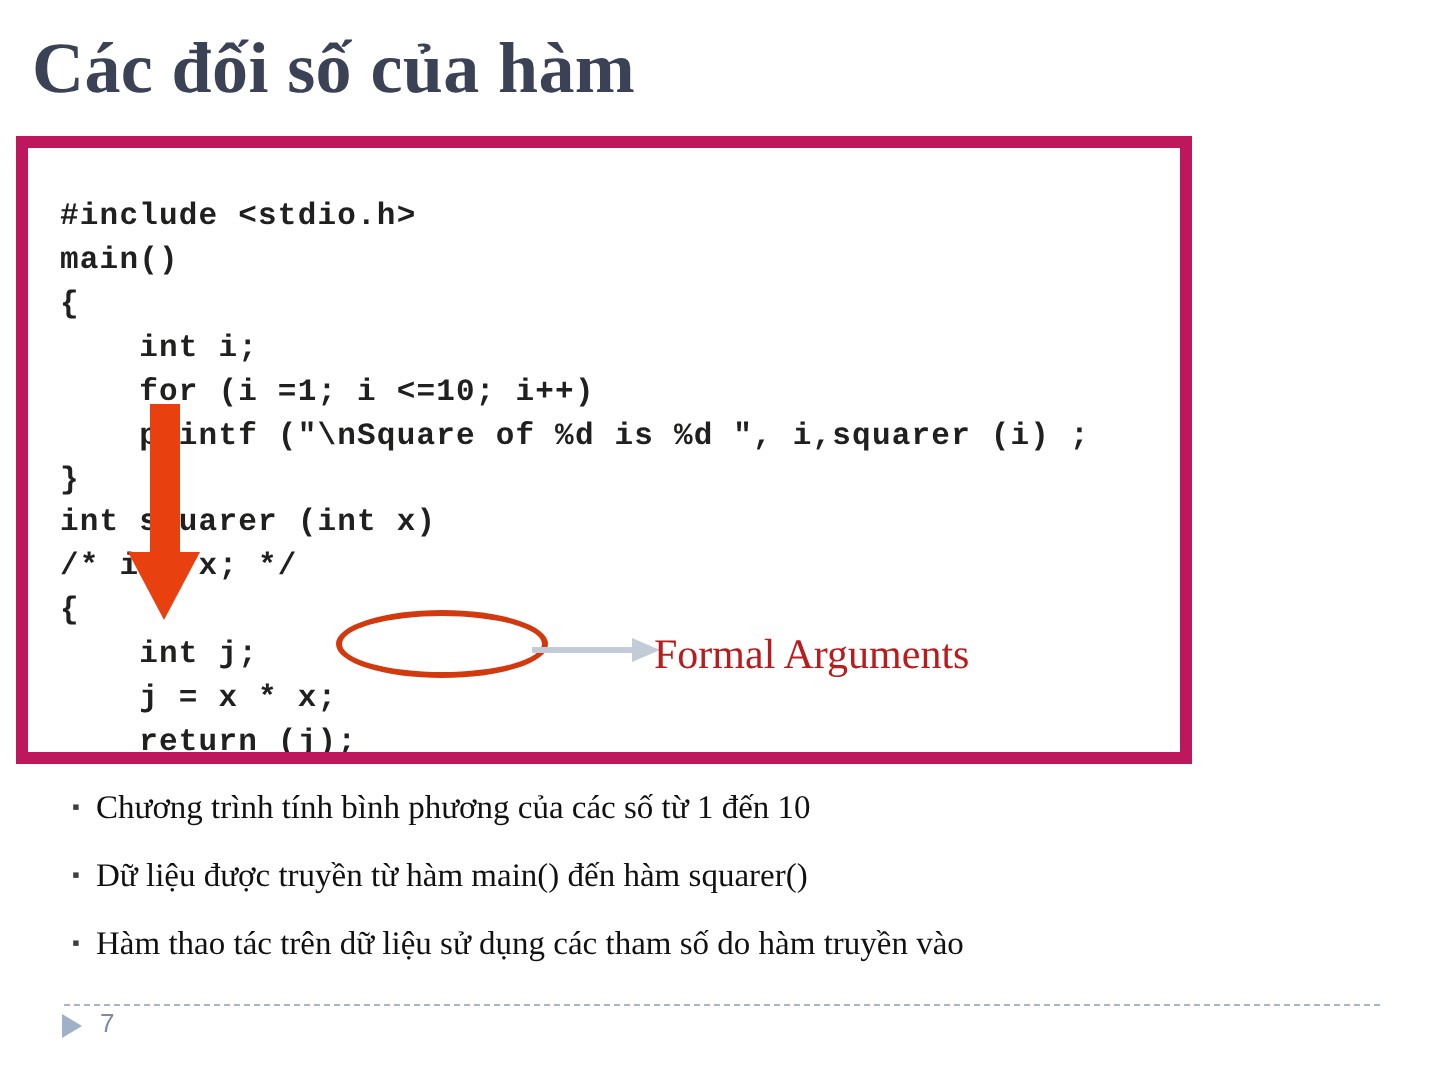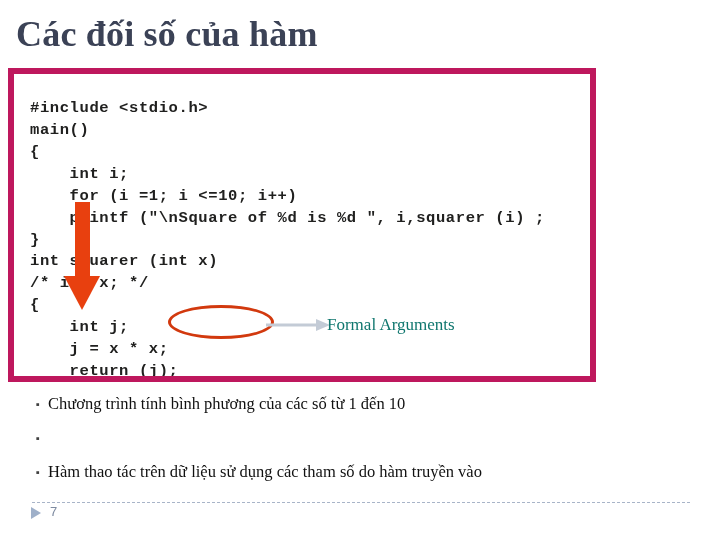--- a/index.html
+++ b/index.html
@@ -119,22 +119,22 @@
     top: 205px;
     width: 30px;
     height: 74px;
     pointer-events: none;
   }
 
   
   .callout-label {
     position: absolute;
     font-family: "Liberation Serif", serif;
-    font-size: 17px;
-    color: #0f766e;
+    font-size: 21px;
+    color: #b91c1c;
     white-space: nowrap;
   }
   #label-formal {
     left: 313px;
     top: 241px;
   }
   #label-actual {
     left: 543px;
     top: 283px;
   }
@@ -253,20 +253,21 @@
 
   </div>
 
   <div id="bullets">
     <div class="bullet-row">
       <span class="bullet-marker">▪</span>
       <span class="bullet-text">Chương trình tính bình phương của các số từ 1 đến 10</span>
     </div>
     <div class="bullet-row">
       <span class="bullet-marker">▪</span>
+      <span class="bullet-text">Dữ liệu được truyền từ hàm main() đến hàm squarer()</span>
     </div>
     <div class="bullet-row">
       <span class="bullet-marker">▪</span>
       <span class="bullet-text">Hàm thao tác trên dữ liệu sử dụng các tham số do hàm truyền vào</span>
     </div>
   </div>
 
   <div id="footer-rule"></div>
   <div id="footer-triangle"></div>
   <div id="footer-page-number">7</div>

